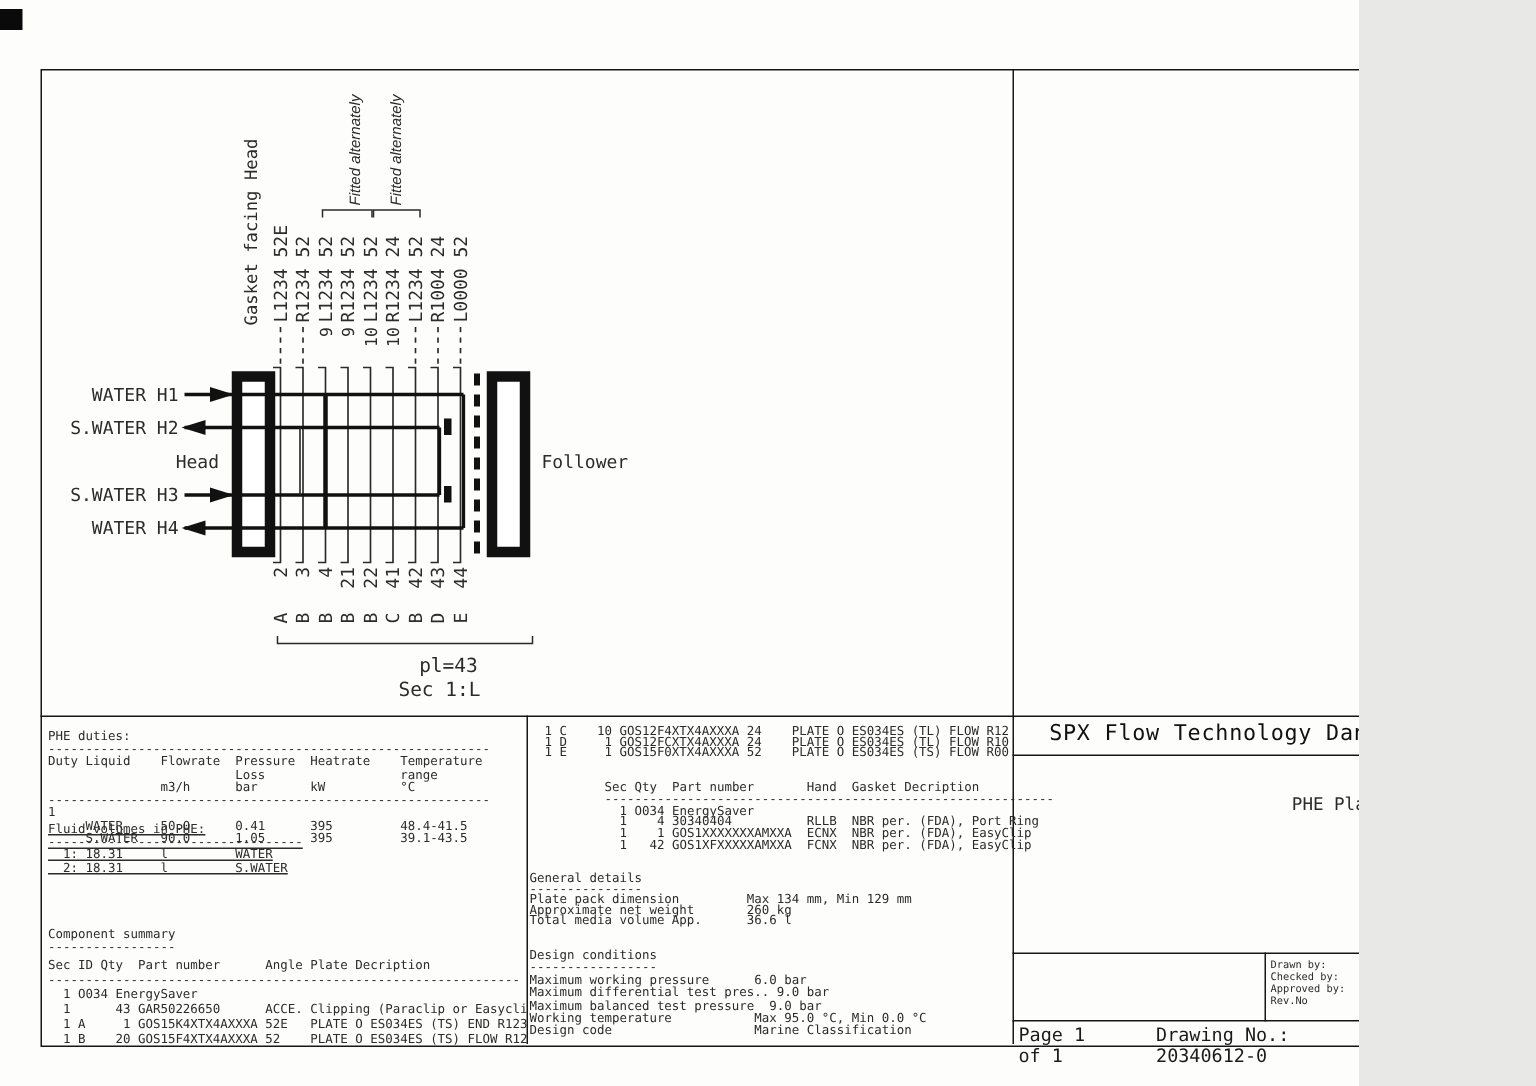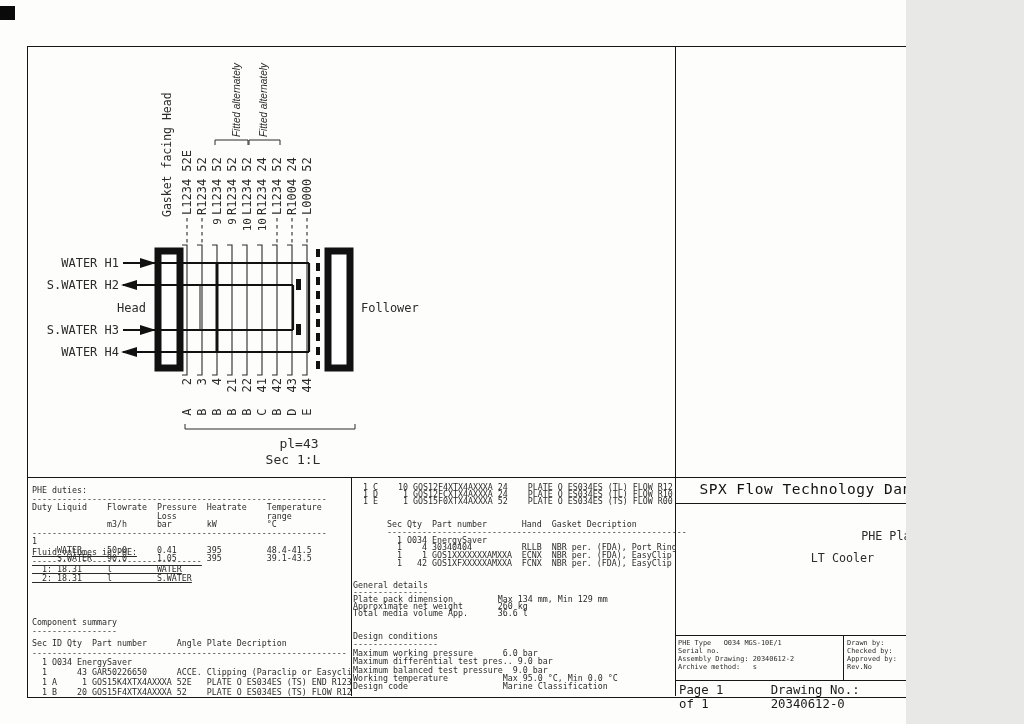--- a/index.html
+++ b/index.html
@@ -11,21 +11,21 @@
   .ln{position:absolute; background:#161616;}
   .frame{position:absolute; left:27px; top:46px; width:979px; height:650px;
          border:1.6px solid #161616;}
   .blob{position:absolute; left:0; top:6px; width:15px; height:14px; background:#0a0a0a;}
   .block{position:absolute; white-space:pre; font-size:8.3px; line-height:8.5px; letter-spacing:0;}
   .b-duties{left:32px; top:486px;}
   .b-fluid{left:32px; top:548px; line-height:8.7px;text-decoration:underline;}
   .b-comp{left:32px; top:618px;}
   .b-plates-l{left:32px; top:639px; line-height:9.7px;}
   .b-plates-r{left:353px; top:484px; line-height:7.2px;}
-  .b-gaskets{left:347px; top:521px; line-height:7.8px;padding-left:40px;}
+  .b-gaskets{left:363px; top:521px; line-height:7.8px;padding-left:40px;}
   .b-general{left:353px; top:582px; line-height:6.9px;}
   .b-design{left:353px; top:632px; line-height:8.4px;}
   .company{position:absolute; left:676px; top:481px; width:333px; text-align:center;
            font-size:14.5px; font-weight:normal; letter-spacing:.5px; color:#111;}
   .doc-title{position:absolute; left:676px; top:529px; width:333px; text-align:right; font-size:11.7px;}
   .doc-subtitle{position:absolute; left:676px; top:551px; width:333px; text-align:center; font-size:11.7px;}
   .info{position:absolute; white-space:pre; font-size:6.9px; line-height:8px;}
   .info-l{left:678px; top:639px;}
   .info-r{left:847px; top:639px;}
   .footer{position:absolute; left:679px; top:683px; font-size:12.3px; display:flex; gap:27px; color:#1b1b1b;}
@@ -206,25 +206,20 @@
   <div class="block b-design">Design conditions
 -----------------
 Maximum working pressure      6.0 bar
 Maximum differential test pres.. 9.0 bar
 Maximum balanced test pressure  9.0 bar
 Working temperature           Max 95.0 °C, Min 0.0 °C
 Design code                   Marine Classification</div>
 
   <div class="company">SPX Flow Technology Danmark A/S</div>
   <div class="doc-title">PHE Plate Arrangement</div>
-  <div class="doc-subtitle">LT Cooler</div>
-  <div class="info info-l">PHE Type   O034 MGS-10E/1
-Serial no.
-Assembly Drawing: 20340612-2
-Archive method:   s</div>
   <div class="info info-r">Drawn by:        130603 JL
 Checked by:
 Approved by:     130603 JL
 Rev.No           0</div>
   <div class="footer">
     <span>Page 1 of 1</span>
     <span>Drawing No.: 20340612-0</span>
   </div>
 
 </div>

